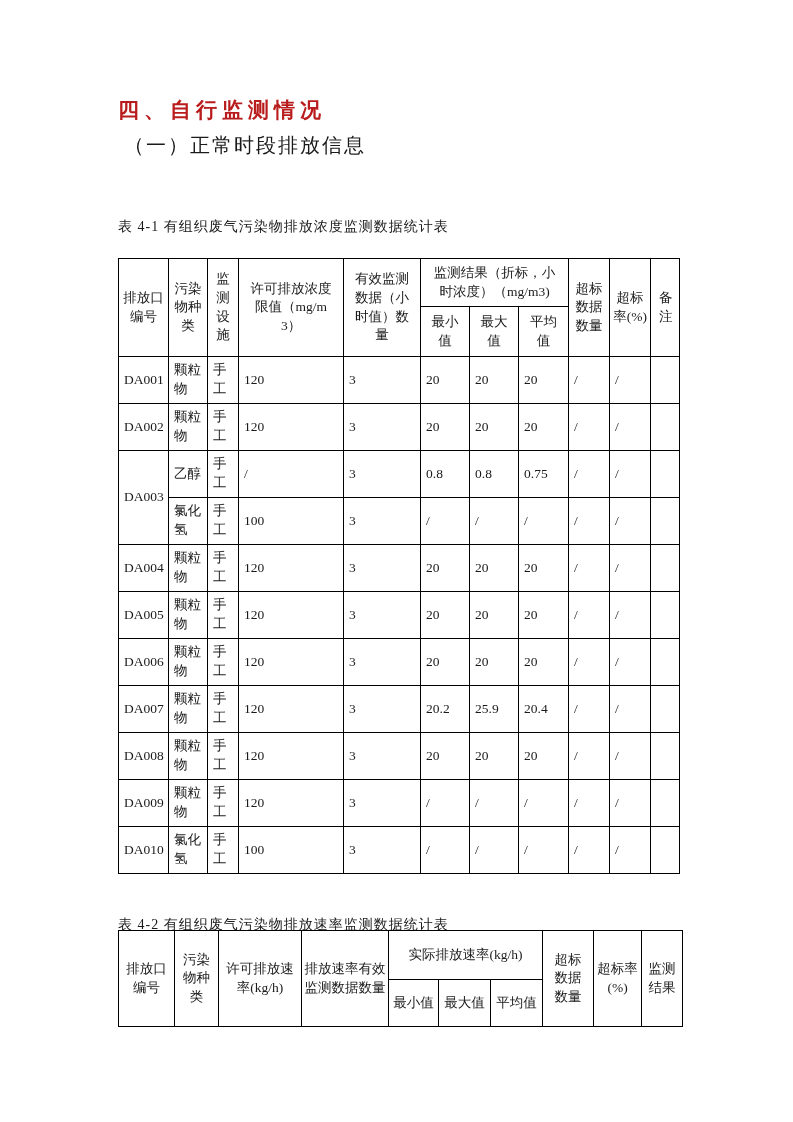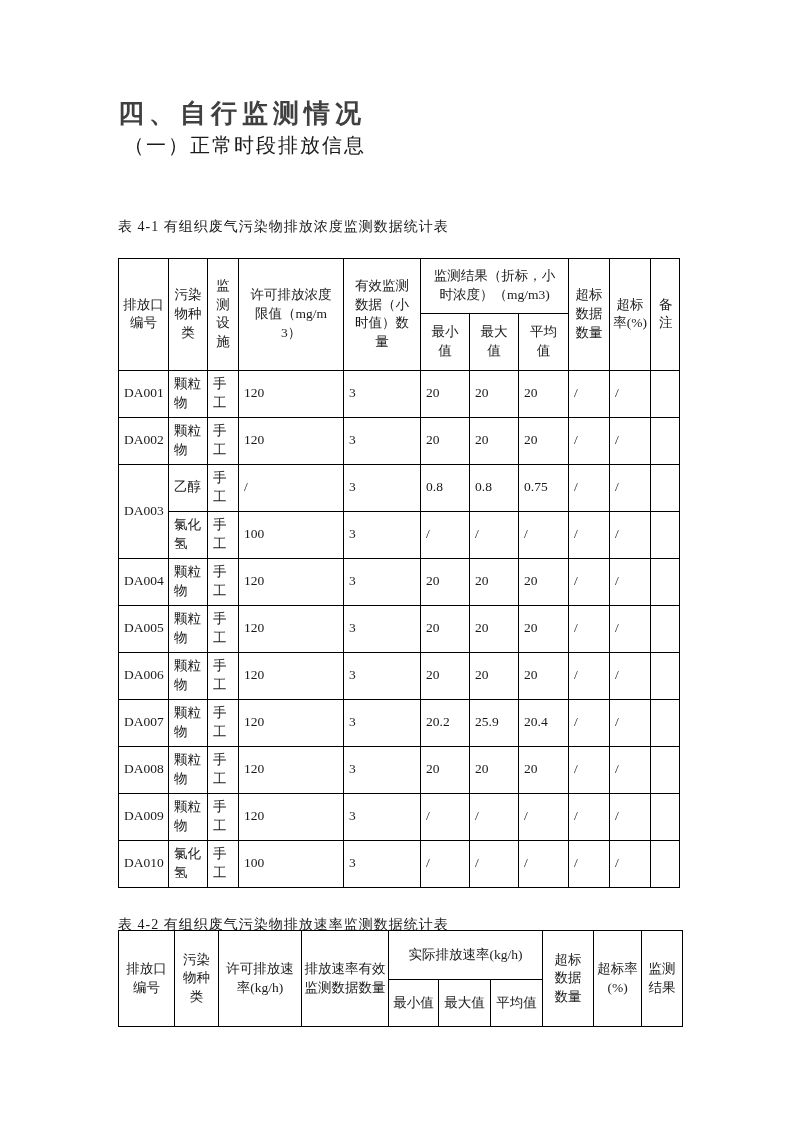--- a/index.html
+++ b/index.html
@@ -7,22 +7,22 @@
     width: 793px; height: 1122px;
     background: #ffffff;
     position: relative;
     font-family: "Liberation Serif", serif;
     color: #1a1a1a;
     overflow: hidden;
   }
   .doc-heading {
     position: absolute; left: 118px; top: 96px; margin: 0;
     font-family: Liberation Serif, serif;
-    font-size: 26px; font-weight: bold; letter-spacing: 5px;
-    color: #404040;
+    font-size: 21px; font-weight: bold; letter-spacing: 5px;
+    color: #b91c1c;
     white-space: nowrap;
   }
   .doc-subheading {
     position: absolute; left: 124px; top: 132px; margin: 0;
     font-size: 20px; font-weight: normal; letter-spacing: 2px;
     white-space: nowrap;
   }
   .tbl-caption {
     position: absolute; left: 118px; 
     font-size: 14px; letter-spacing: 1px;
@@ -44,21 +44,21 @@
     border: 1px solid #000;
     font-weight: normal;
     word-break: break-all;
     overflow: hidden;
     vertical-align: middle;
   }
   th { text-align: center; padding: 2px; }
   td { text-align: left; padding: 2px 2px 2px 5px; }
 
   
-  th.pad-v    { padding: 18px 8px; }   
+  th.pad-v    { padding: 4px 8px; }   
   th.pad-6    { padding: 2px 6px; }
   th.pad-7    { padding: 2px 7px; }
   th.pad-9    { padding: 2px 9px; }
   th.pad-10   { padding: 2px 10px; }
 
   #table-1 thead tr:nth-child(1) { height: 48px; }
   #table-1 thead tr:nth-child(2) { height: 50px; }
   #table-1 tbody tr { height: 47px; }
   #table-2 thead tr:nth-child(1) { height: 49px; }
   #table-2 thead tr:nth-child(2) { height: 47px; }

